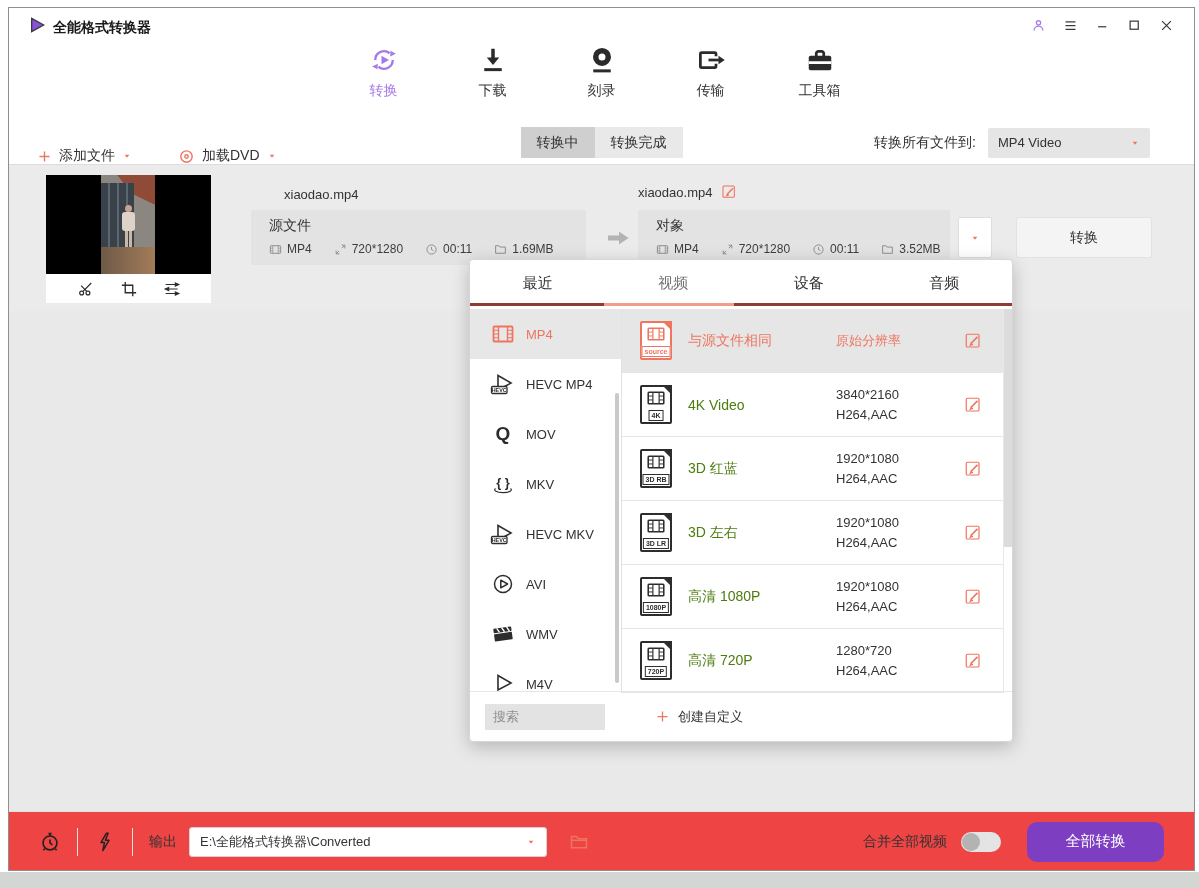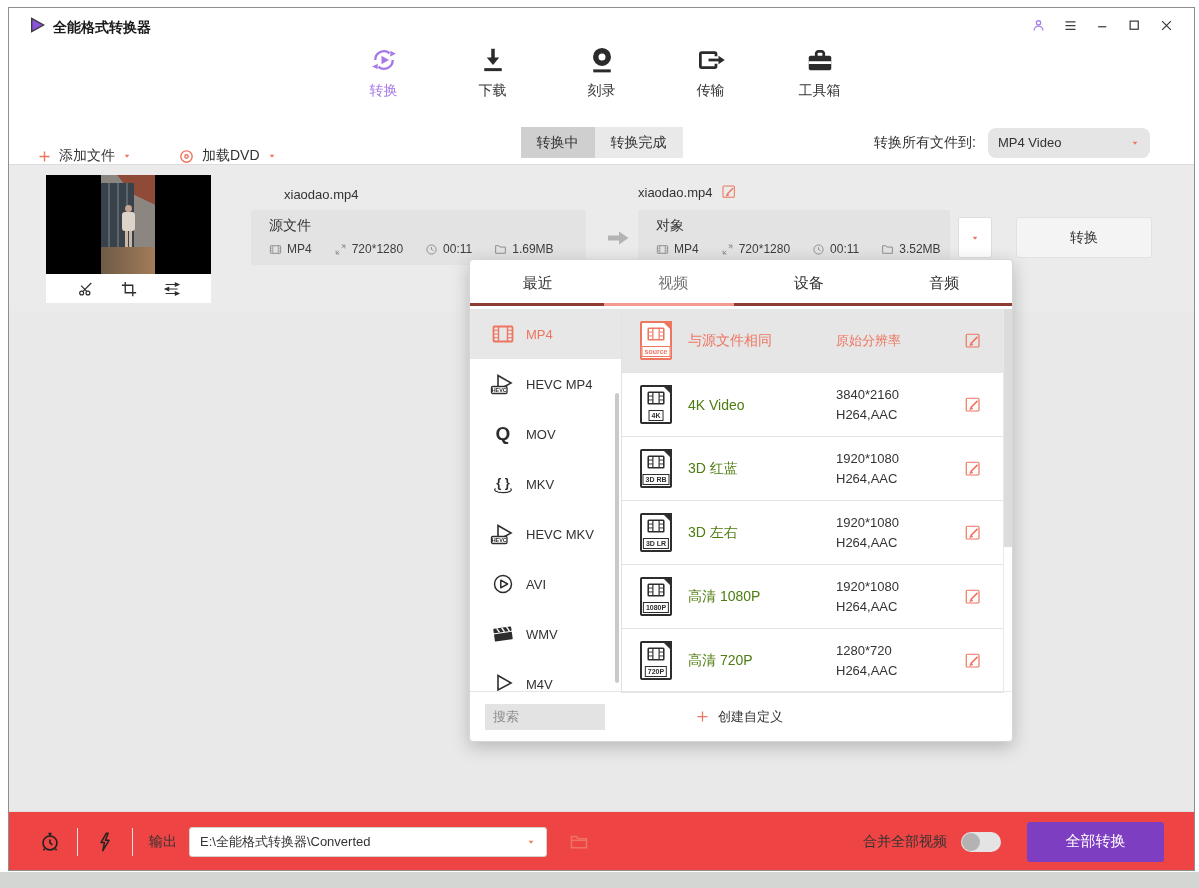--- a/index.html
+++ b/index.html
@@ -30,21 +30,21 @@
   .tb-left { position:absolute; left:28px; top:0; height:45px; display:flex; align-items:flex-end; gap:46px; }
   .tb-btn { display:flex; align-items:center; gap:7px; cursor:pointer; }
   .tb-btn .tlabel { font-size:14px; color:#333; }
   .coral { color:#ee7560; }
   .caret { width:10px; height:8px; }
   .tb-tabs { position:absolute; left:50%; top:7px; transform:translateX(-50%); display:flex; }
   .tb-tab { height:31px; padding:0 16px; font-size:14px; color:#333; display:flex; align-items:center; cursor:pointer; background:#e9e9e9; }
   .tb-tab.active { background:#cfcfcf; }
   .tb-right { position:absolute; right:44px; top:0; height:45px; display:flex; align-items:center; gap:12px; }
   .tb-right .rlabel { font-size:14px; color:#333; }
-  .fmt-select { width:162px; height:30px; background:#e5e5e5; border-radius:8px; display:flex; align-items:center; padding:0 10px; font-size:13px; color:#333; cursor:pointer; }
+  .fmt-select { width:162px; height:30px; background:#e5e5e5; border-radius:2px; display:flex; align-items:center; padding:0 10px; font-size:13px; color:#333; cursor:pointer; }
   .fmt-select .sp { flex:1; }
 
   
   .filerow { position:absolute; left:0; top:157px; width:100%; height:146px; background:#ebebeb; }
   .thumb { position:absolute; left:37px; top:10px; width:165px; height:128px; background:#fff; }
   .thumb-img { position:relative; width:165px; height:99px; background:#000; overflow:hidden; }
   .photo { position:absolute; left:55px; top:0; width:54px; height:99px; background:#8c8680; overflow:hidden; }
   .photo .roof { position:absolute; right:0; top:0; width:70%; height:30%; background:#8f4a38; clip-path:polygon(0 0,100% 0,100% 100%,38% 62%); }
   .photo .glass { position:absolute; left:0; top:8%; width:62%; height:72%; background:repeating-linear-gradient(90deg,#39424a 0 7px,#5b666d 7px 9px); }
   .photo .floor { position:absolute; left:0; bottom:0; width:100%; height:27%; background:linear-gradient(90deg,#6e5a47,#a37c59); }
@@ -93,39 +93,39 @@
   .preset-row.selected .pname { color:#ee7560; }
   .preset-row .pres { flex:1; font-size:13px; color:#333; line-height:20px; }
   .preset-row.selected .pres { color:#ee7560; }
   .preset-row .edit { width:18px; height:18px; color:#ee7560; cursor:pointer; }
   .preset-icon { position:relative; width:32px; height:39px; border:2px solid currentColor; border-radius:2px; background:#fff; flex:none; }
   .preset-icon .fold { position:absolute; top:-2px; right:-2px; width:0; height:0; border-top:10px solid currentColor; border-left:10px solid transparent; }
   .preset-icon .pfilm { position:absolute; left:50%; top:4px; transform:translateX(-50%); }
   .preset-icon .pbadge { position:absolute; bottom:1px; left:50%; transform:translateX(-50%); font-size:7px; font-weight:700; line-height:9px; border:1px solid currentColor; background:#fff; padding:0 2px; white-space:nowrap; }
   .pscroll-track { position:absolute; right:0; top:0; width:9px; height:384px; background:#fff; border-left:1px solid #e8e8e8; }
   .pscroll-thumb { position:absolute; right:0; top:0; width:8px; height:238px; background:#dcdcdc; }
-  .pfooter { position:absolute; left:0; bottom:0; width:100%; height:50px; border-top:1px solid #e6e6e6; display:flex; align-items:center;gap:40px; }
+  .pfooter { position:absolute; left:0; bottom:0; width:100%; height:50px; border-top:1px solid #e6e6e6; display:flex; align-items:center; }
   .search-input { margin-left:15px; width:120px; height:26px; background:#e3e3e3; border:none; outline:none; font-size:13px; color:#555; padding:0 8px; font-family:inherit; }
   .search-input::placeholder { color:#8d8d8d; }
   .create-custom { margin-left:50px; display:flex; align-items:center; gap:8px; cursor:pointer; }
   .create-custom .cclabel { font-size:13px; color:#333; }
 
   
   .bottombar { position:absolute; left:0; top:803px; width:100%; height:60px; background:#ef4444; border-top:1px solid #e0e0e0; display:flex; align-items:center; padding:0 30px; }
   .bb-icon { width:22px; height:22px; color:#222; cursor:pointer; }
   .bb-sep { width:1px; height:28px; background:#e3e3e3; margin:0 16px; }
   .out-label { font-size:14px; color:#333; margin-right:12px; }
   .out-select { width:358px; height:30px; border:1px solid #d2d2d2; border-radius:3px; background:#fff; display:flex; align-items:center; padding:0 10px; font-size:13px; color:#333; cursor:pointer; }
   .out-select .sp { flex:1; }
   .bb-folder { width:20px; height:20px; color:#ee7560; margin-left:22px; cursor:pointer; }
   .bb-spacer { flex:1; }
   .merge-label { font-size:14px; color:#333; margin-right:14px; }
   .toggle { width:40px; height:20px; border-radius:10px; background:#e4e4e4; position:relative; cursor:pointer; }
   .toggle .knob { position:absolute; left:1px; top:1px; width:18px; height:18px; border-radius:50%; background:#b3b3b3; }
-  .convert-all-btn { margin-left:26px; width:137px; height:40px; background:#7e3ec2; border:none; border-radius:3px; color:#fff; font-size:15px; cursor:pointer; display:flex; align-items:center; justify-content:center; font-family:inherit; }
+  .convert-all-btn { margin-left:26px; width:137px; height:40px; background:#7e3ec2; border:none; border-radius:10px; color:#fff; font-size:15px; cursor:pointer; display:flex; align-items:center; justify-content:center; font-family:inherit; }
 </style>
 </head>
 <body>
 
 <div class="window">
 
   <div class="titlebar">
     <span class="logo">
       <svg width="16" height="16" viewBox="0 0 24 24">
           <polygon points="4,2 22,12 4,22" fill="#8a52d6" stroke="#3a3a3a" stroke-width="2"></polygon>

